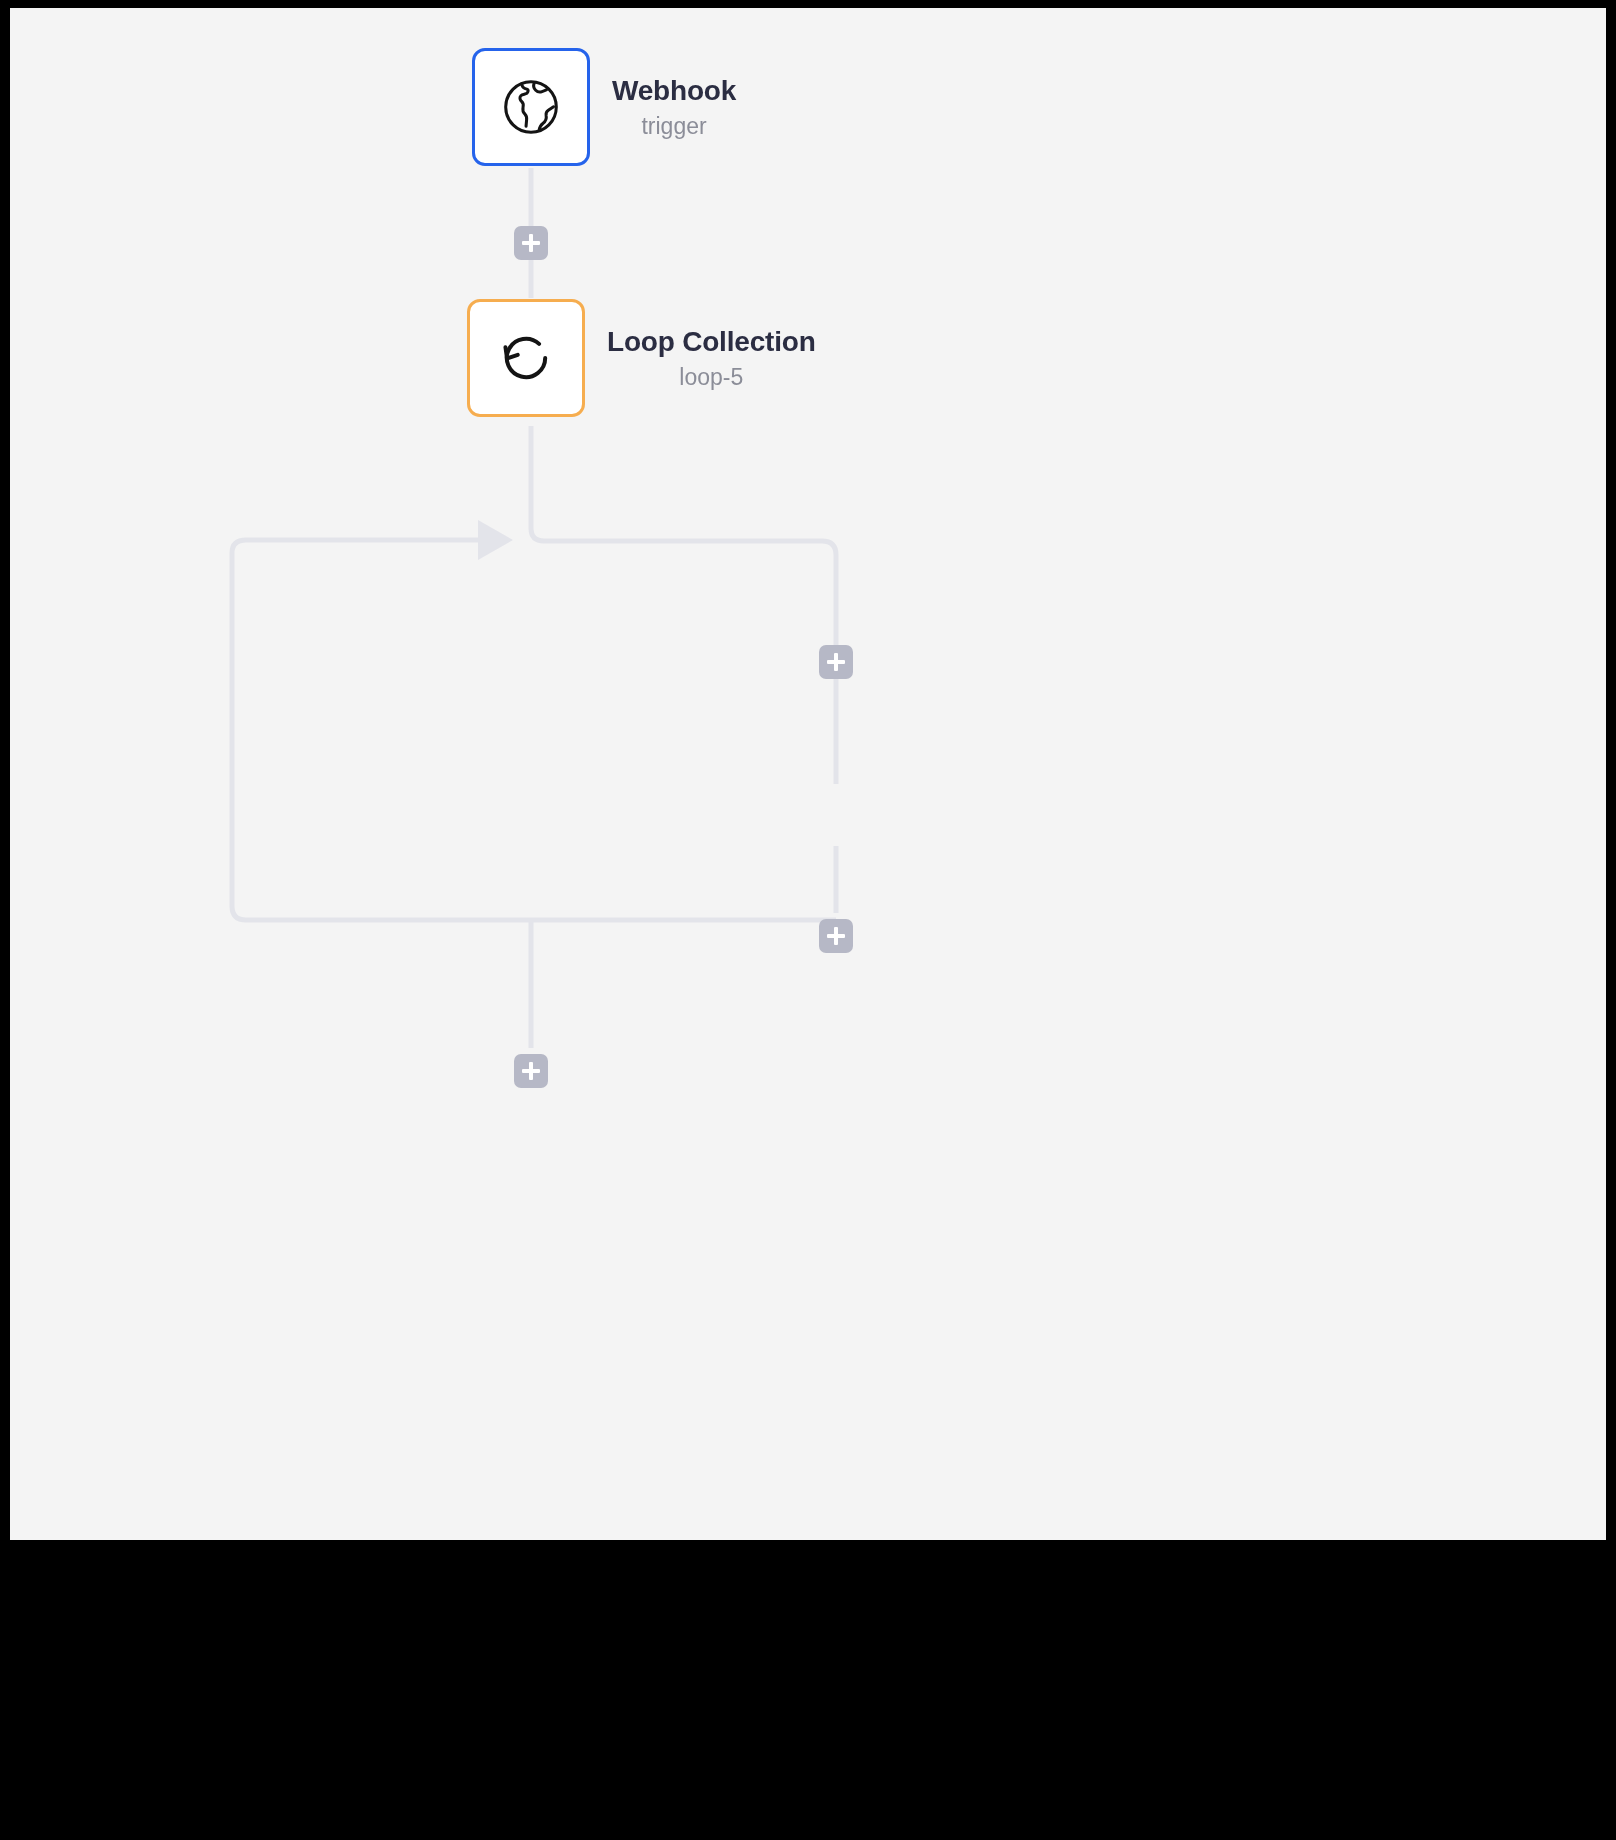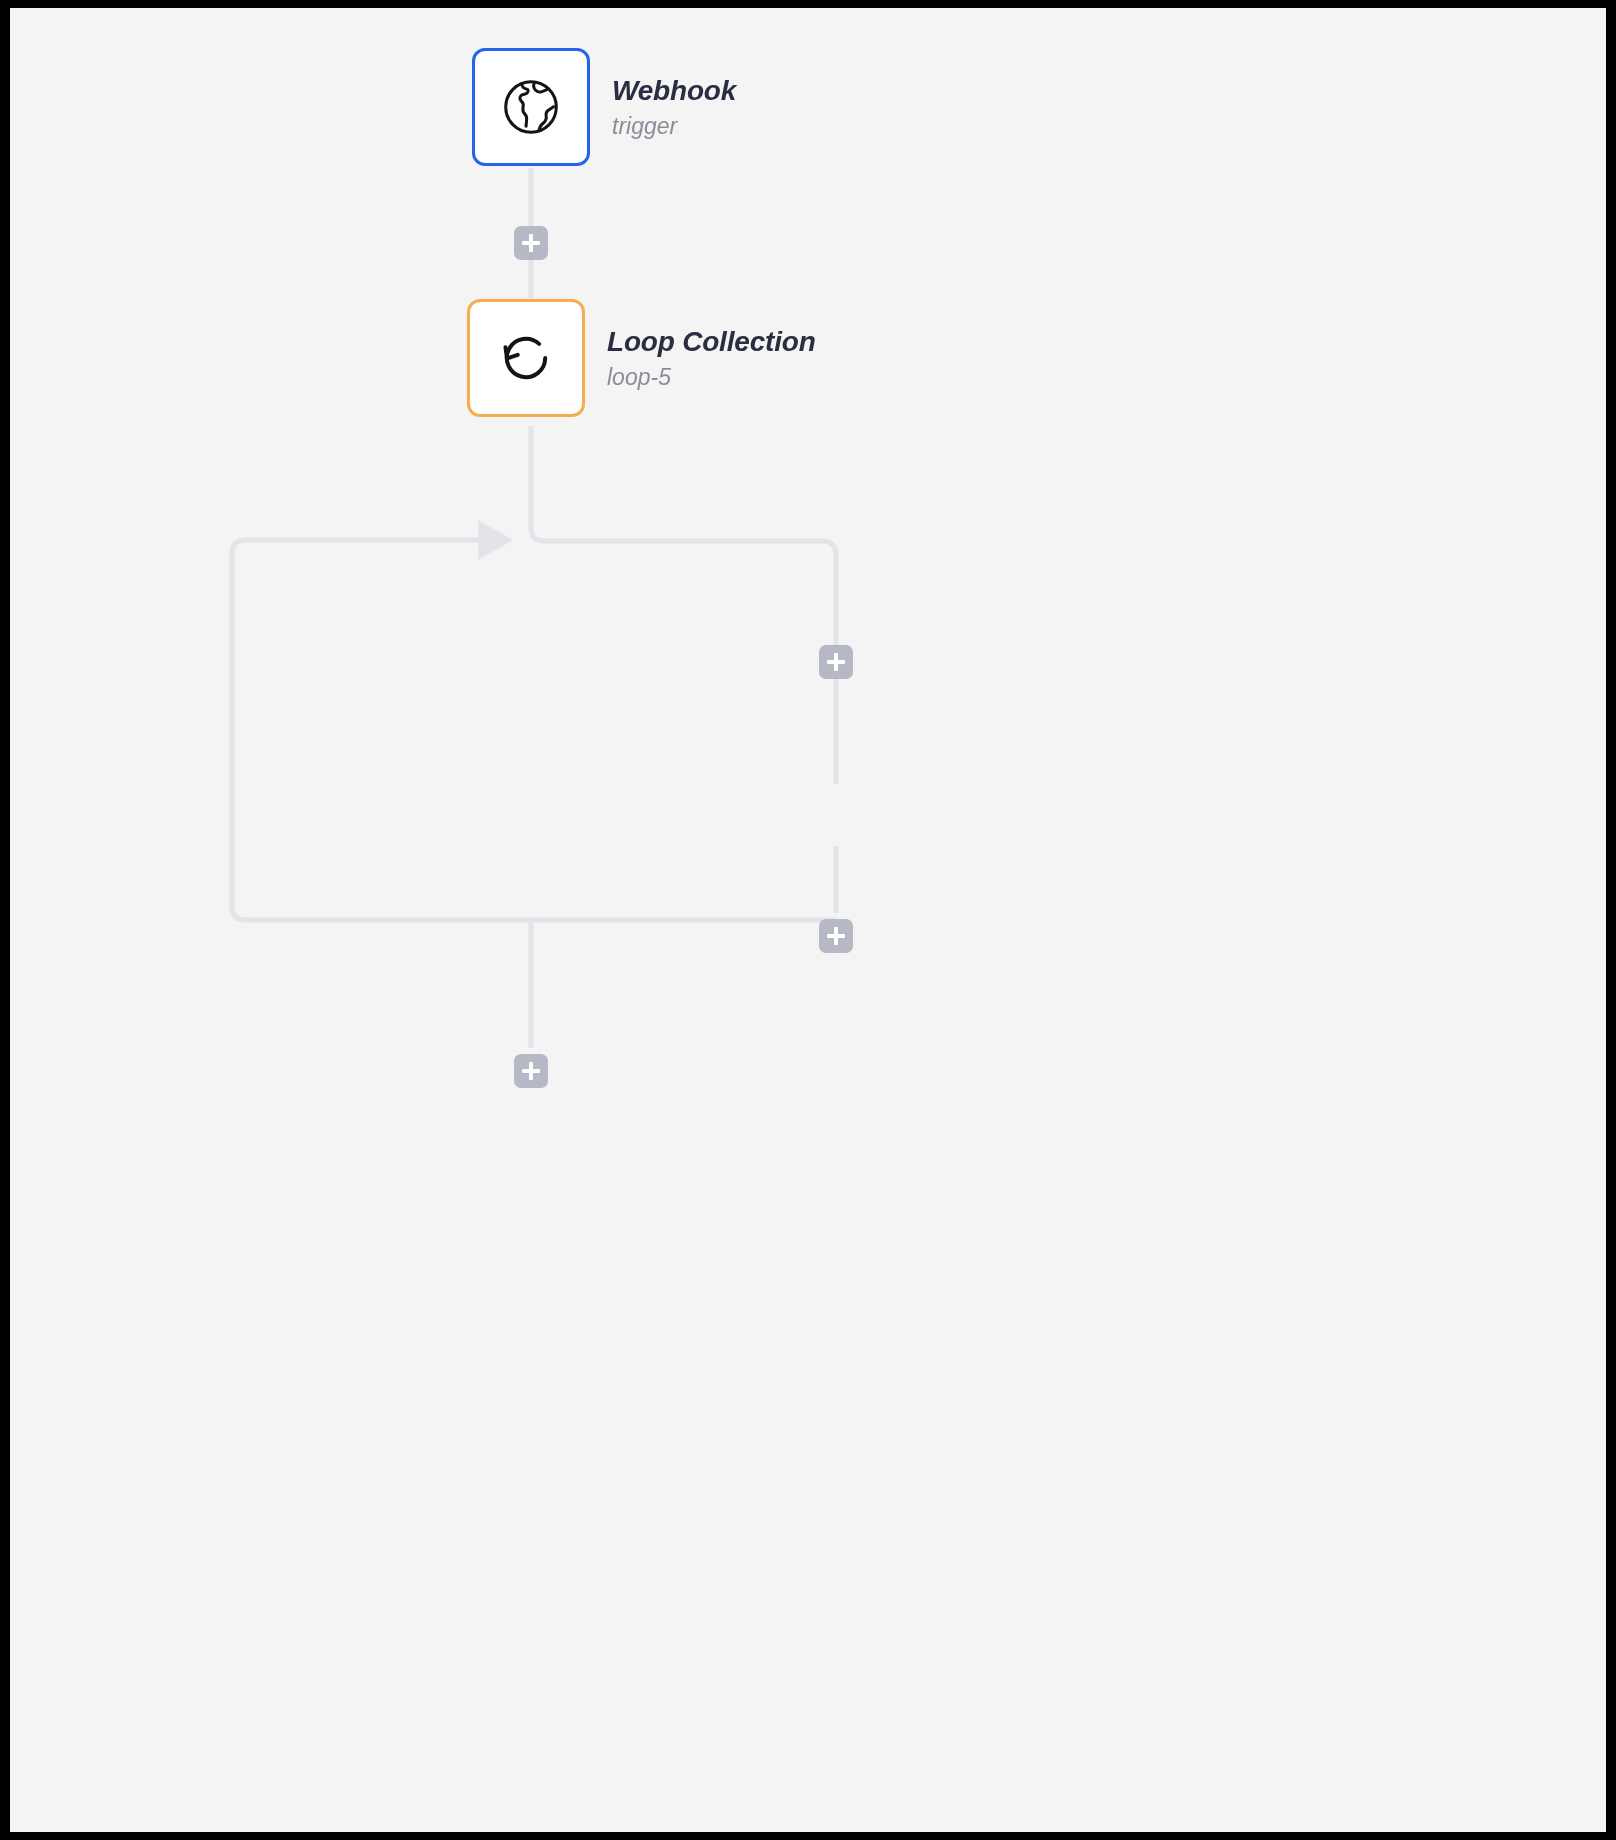--- a/index.html
+++ b/index.html
@@ -12,24 +12,23 @@
     height: 1840px;
     font-family: "Liberation Sans", sans-serif;
     overflow: hidden;
   }
 
   #canvas {
     position: absolute;
     left: 10px;
     top: 8px;
     width: 1596px;
-    height: 1824px;
+    height: 1532px;
     background: #f4f4f4;
     overflow: hidden;
-    font-style: italic;
   }
 
   
   #edges {
     position: absolute;
     left: 0;
     top: 0;
     width: 1596px;
     height: 1824px;
     pointer-events: none;
@@ -63,20 +62,21 @@
     font-size: 28px;
     font-weight: bold;
     color: #2b2d42;
     letter-spacing: -0.2px;
     white-space: nowrap;
   }
   .node-sub {
     font-size: 23px;
     color: #8b8d98;
     white-space: nowrap;
+    text-align: center;
   }
 
   
   .plus-btn {
     position: absolute;
     width: 34px;
     height: 34px;
     border-radius: 7px;
     background: #b6b8c6;
     display: flex;

